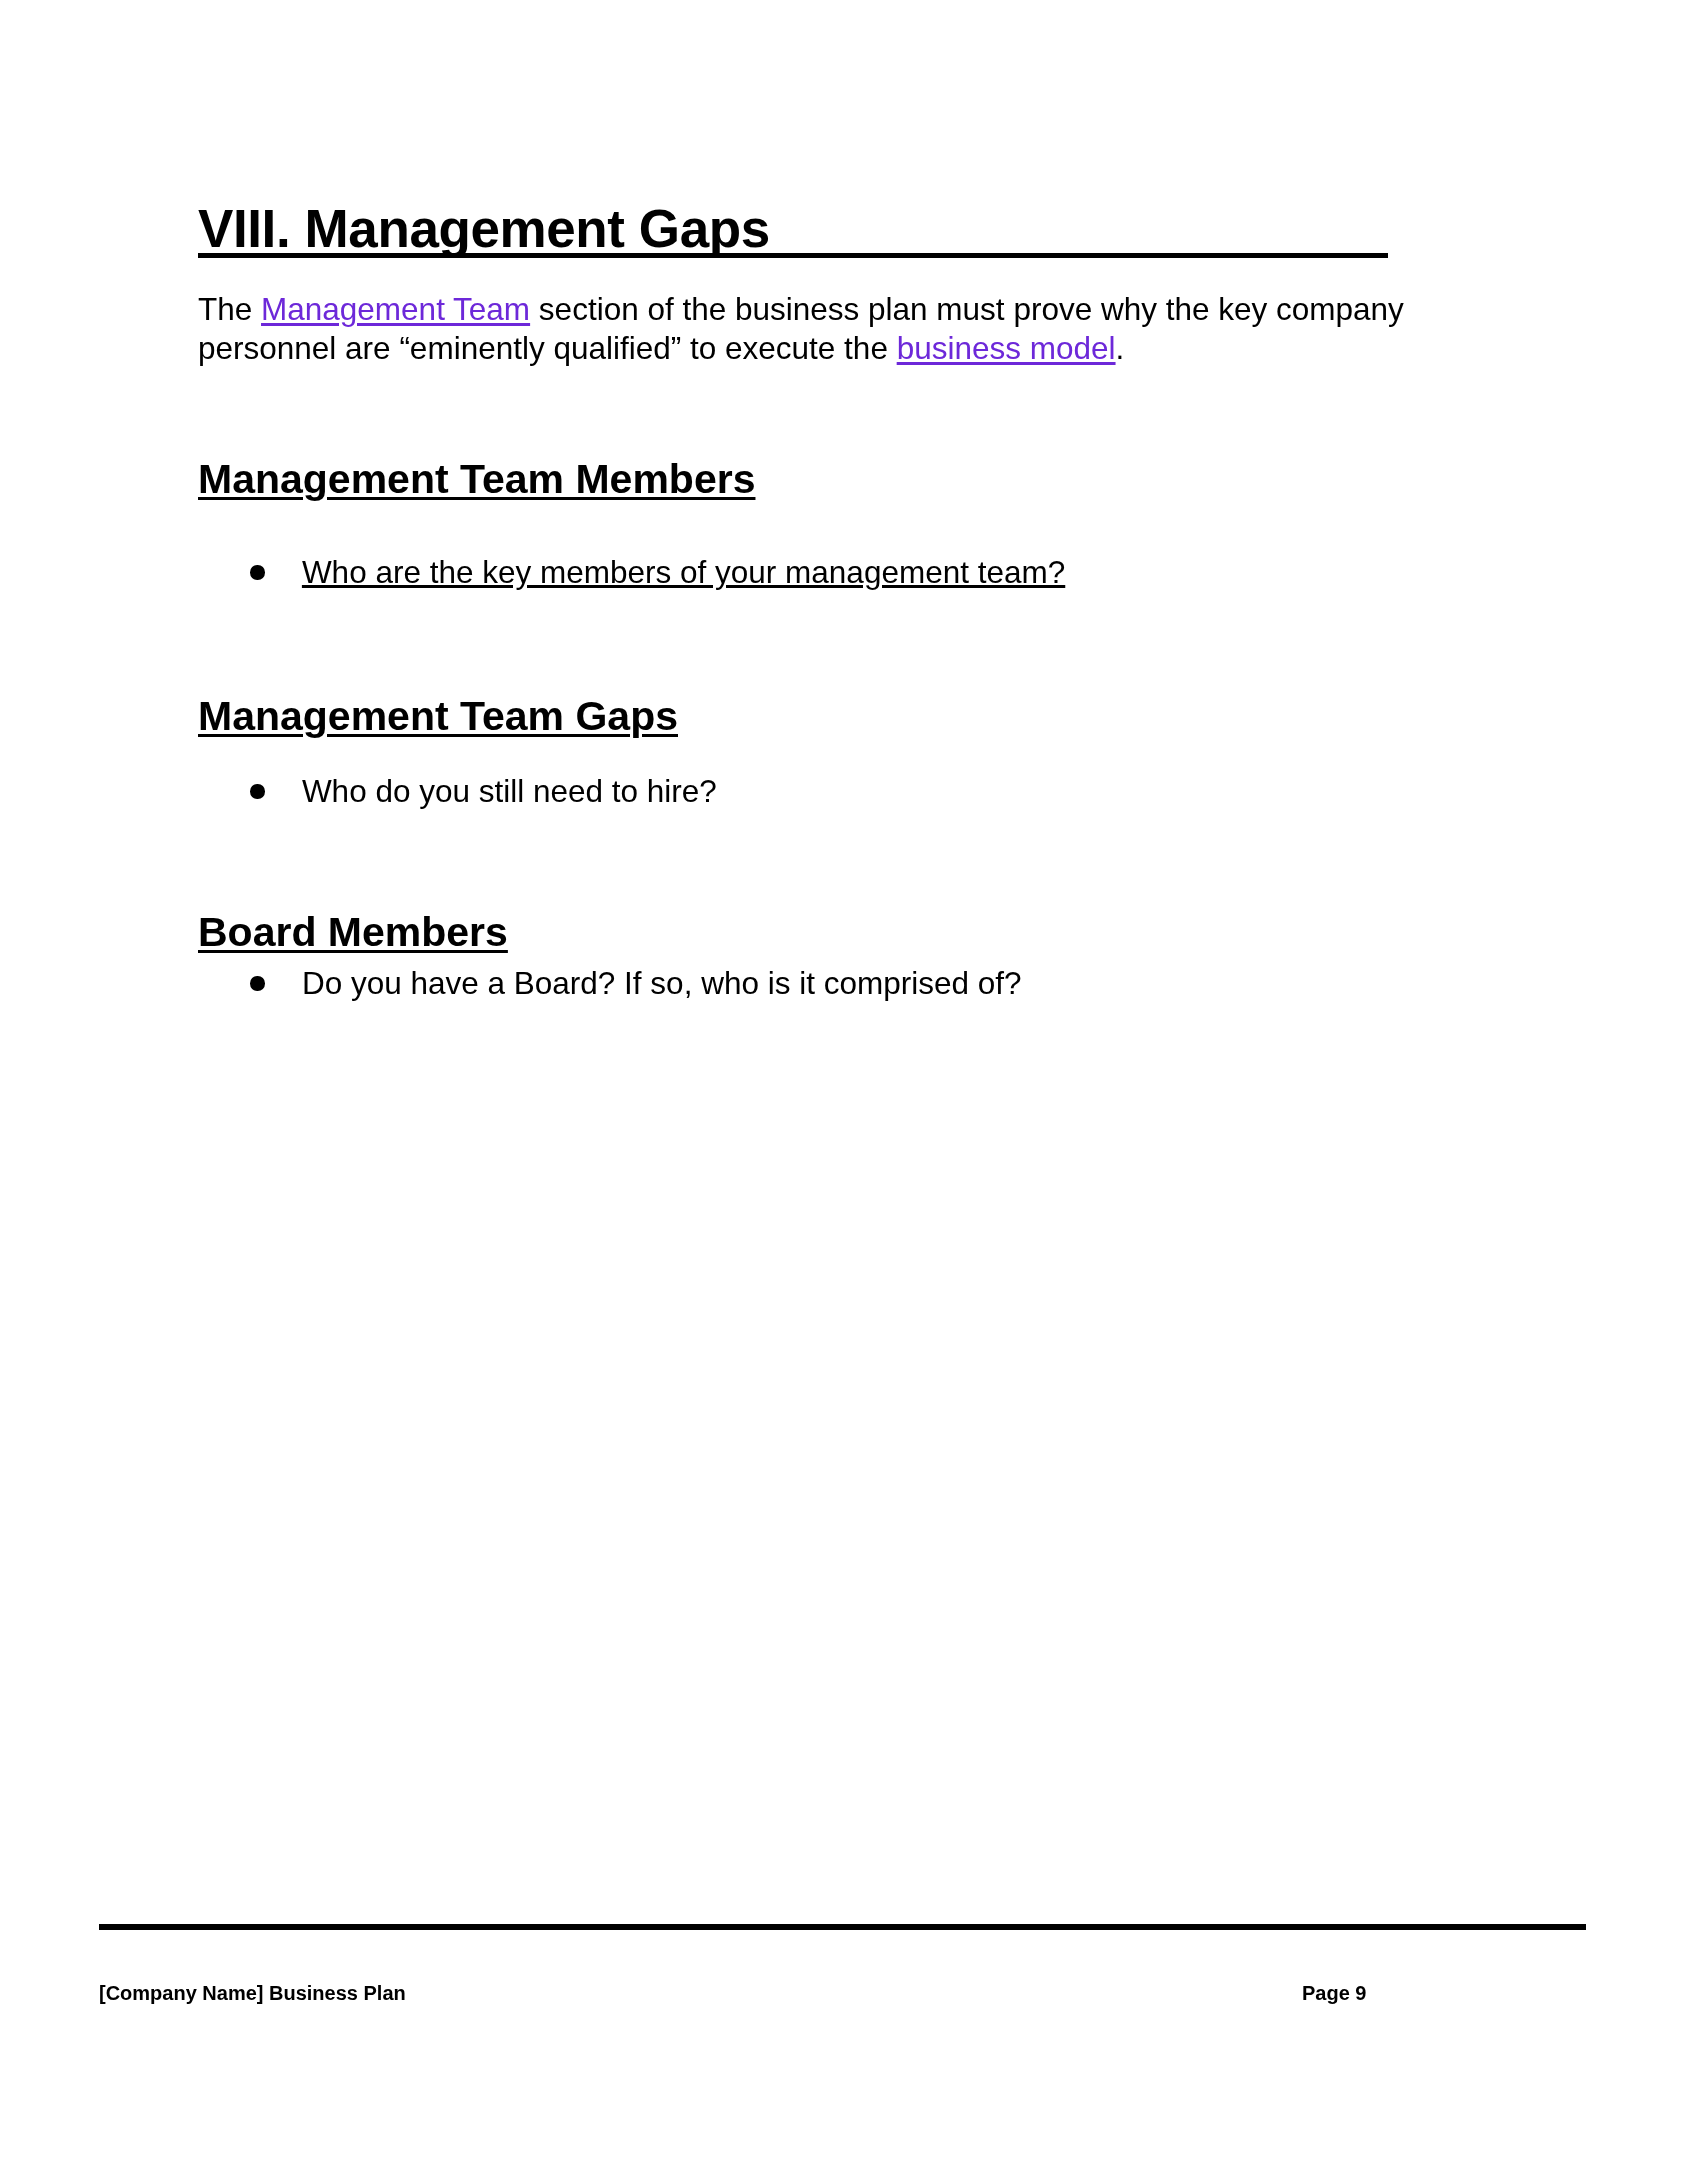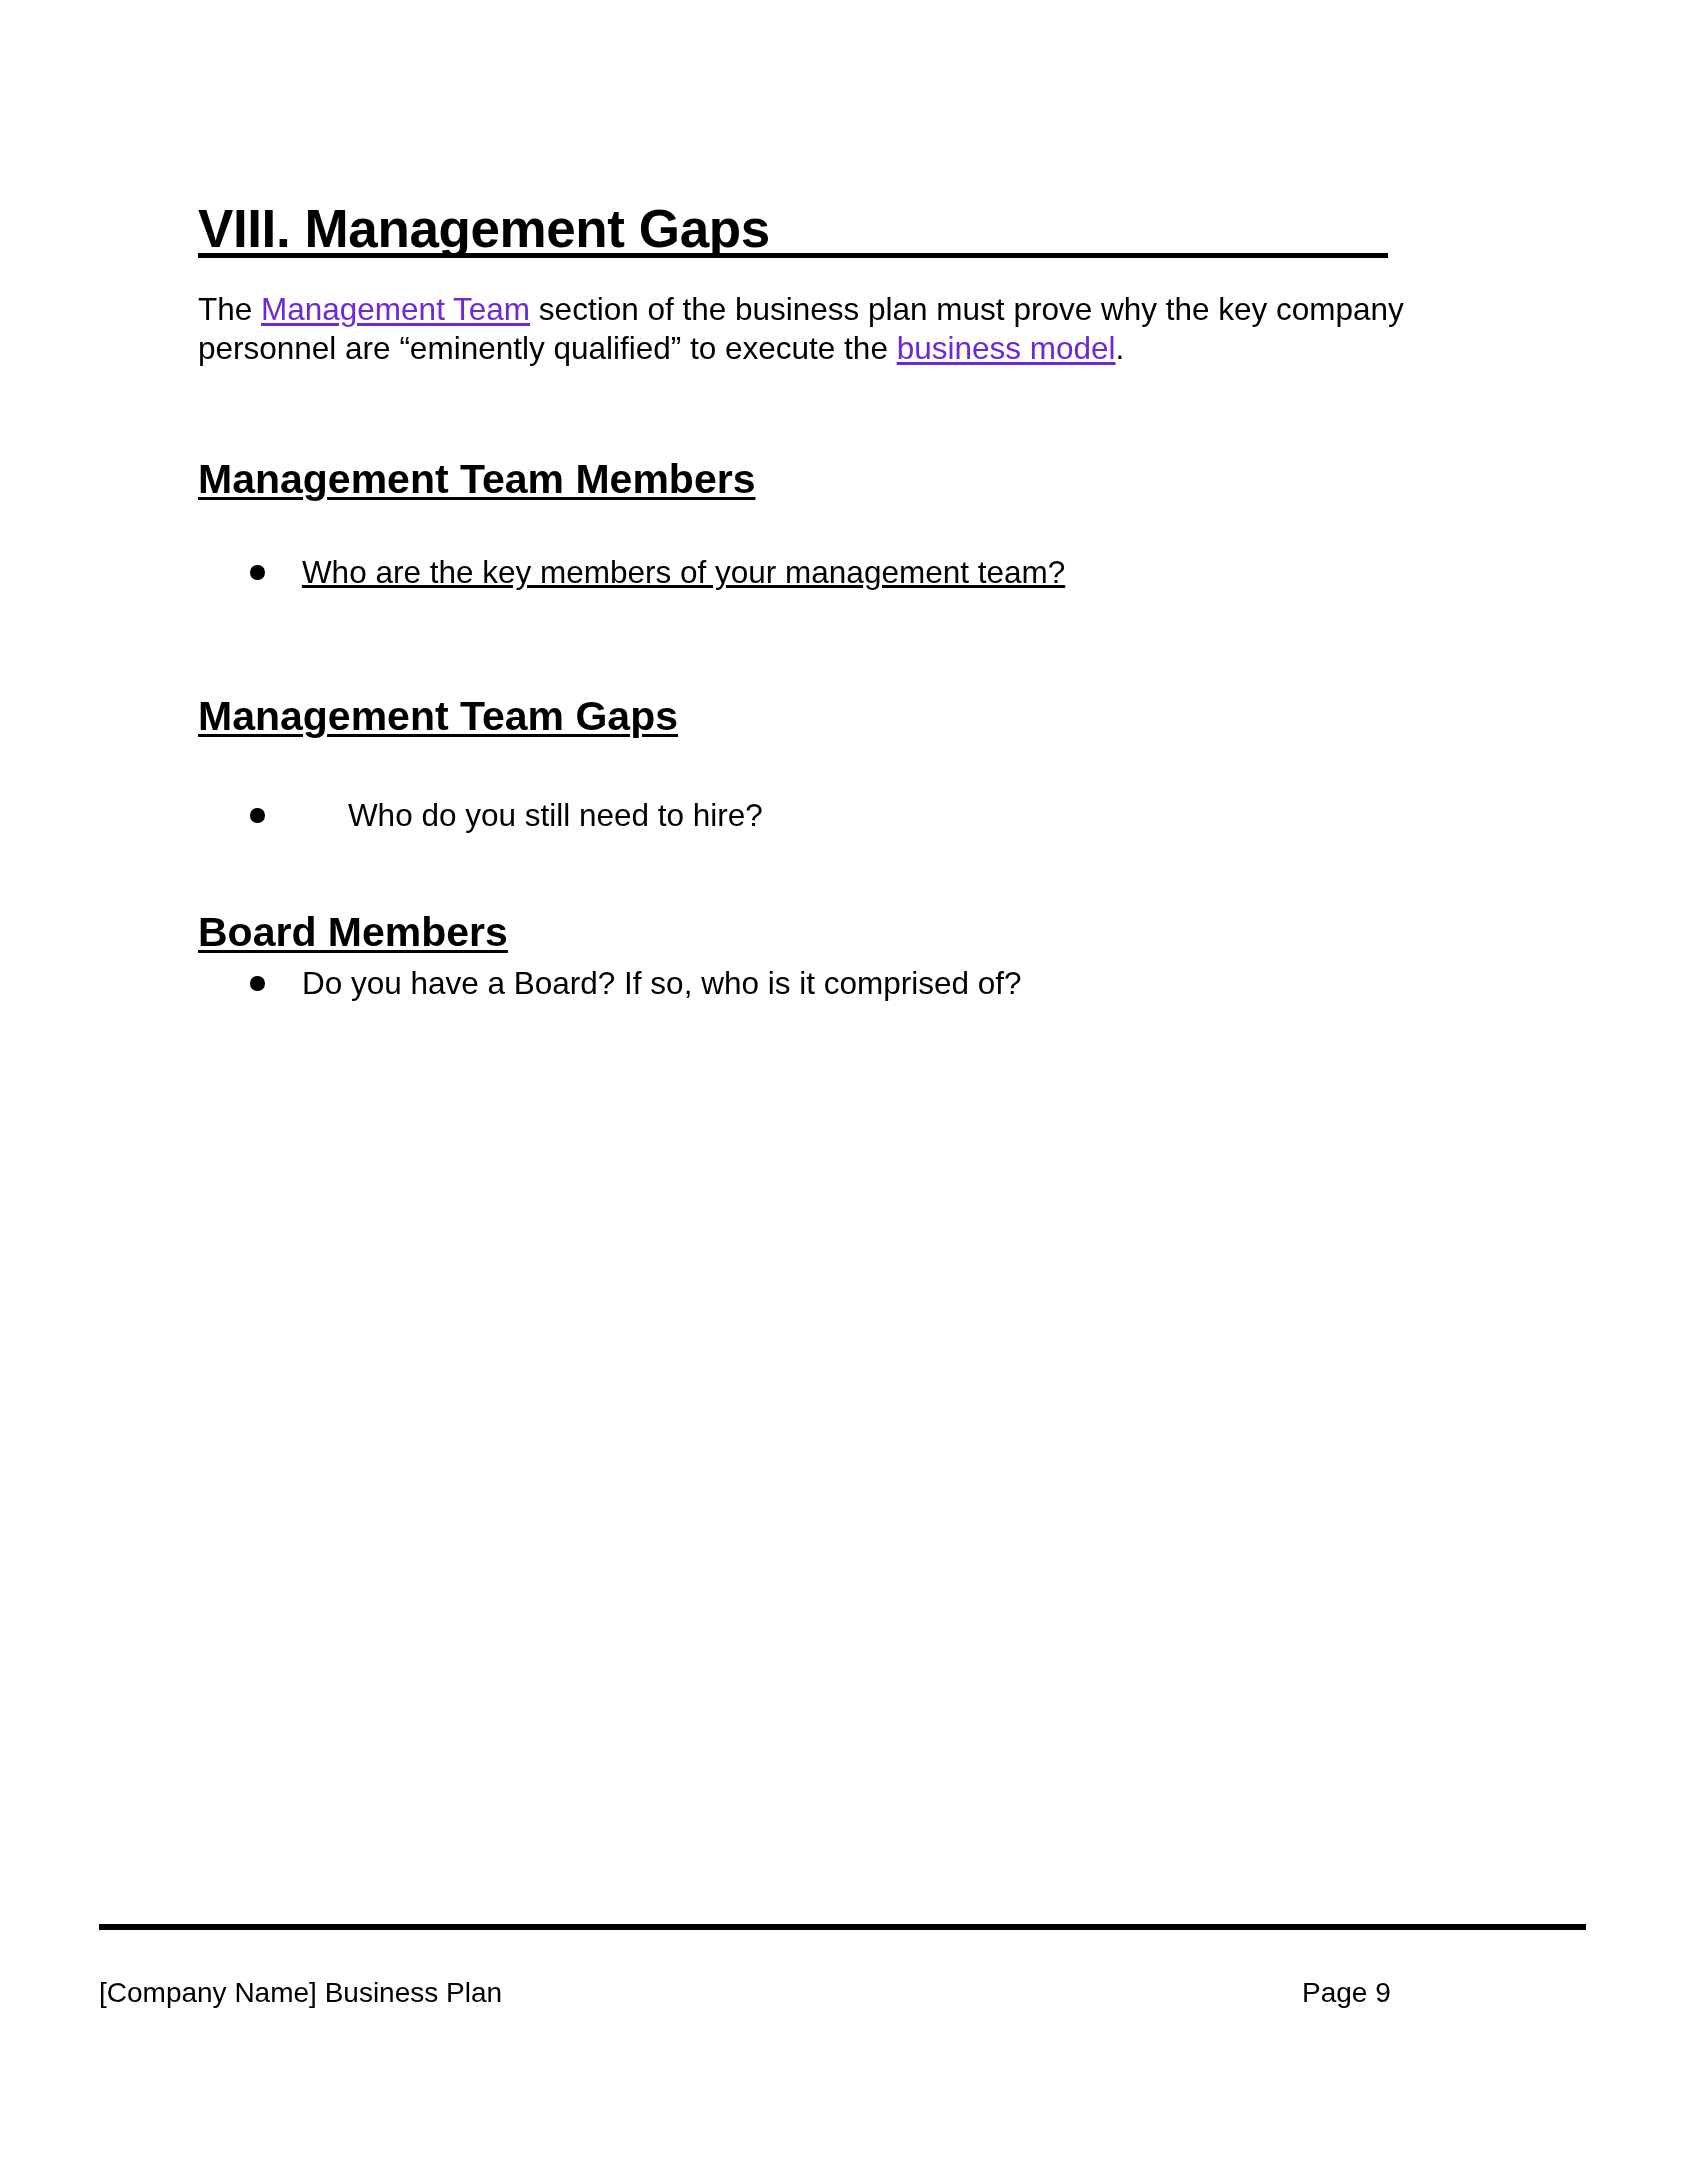--- a/index.html
+++ b/index.html
@@ -84,41 +84,41 @@
     .footer-rule {
       position: absolute;
       left: 99px;
       top: 1924px;
       width: 1487px;
       height: 6px;
       background: #000;
     }
     .footer-text {
       top: 1976px;
-      font-size: 28px;
+      font-size: 20px;
       line-height: 34px;
-      font-weight: normal;
+      font-weight: bold;
     }
   </style>
 </head>
 <body>
 
 <div class="abs section-title">VIII. Management Gaps</div>
 <div class="section-title-rule"></div>
 
 <div class="abs intro"><span>The </span><a href="#">Management Team</a><span> section of the business plan must prove why the key company personnel are “eminently qualified” to execute the </span><a href="#">business model</a><span>.</span></div>
 
 <div class="abs subheading" style="top:455px;">Management Team Members</div>
 <div class="abs bullet" style="top:553px;text-decoration:underline;">
   <span class="bullet-dot"></span>
   <span>Who are the key members of your management team?</span>
 </div>
 
 <div class="abs subheading" style="top:692px;">Management Team Gaps</div>
-<div class="abs bullet" style="top:796px;gap:46px;">
+<div class="abs bullet" style="top:772px;">
   <span class="bullet-dot"></span>
   <span>Who do you still need to hire?</span>
 </div>
 
 <div class="abs subheading" style="top:908px;">Board Members</div>
 <div class="abs bullet" style="top:964px;">
   <span class="bullet-dot"></span>
   <span>Do you have a Board? If so, who is it comprised of?</span>
 </div>
 

